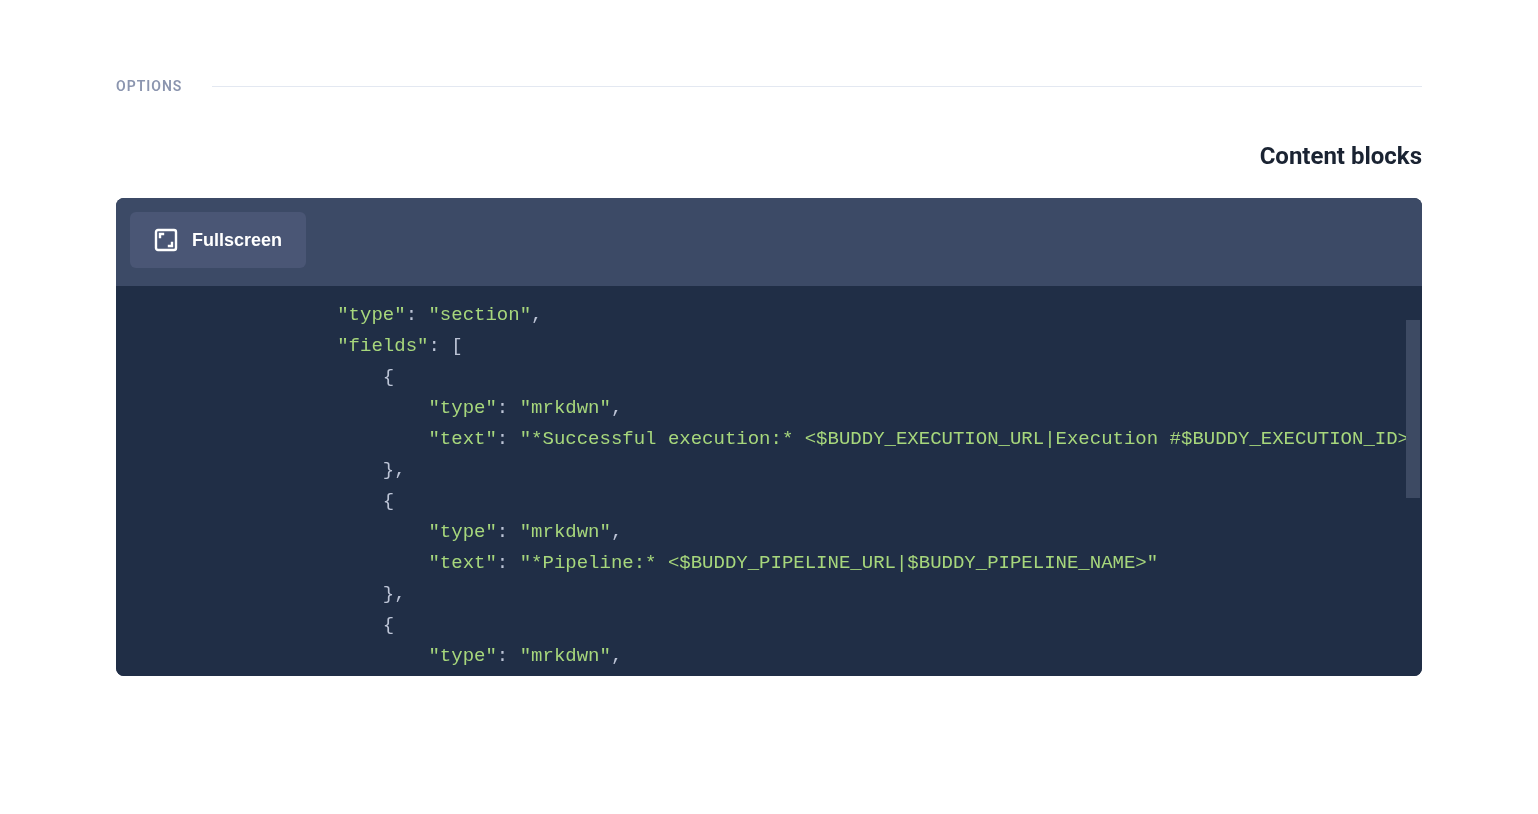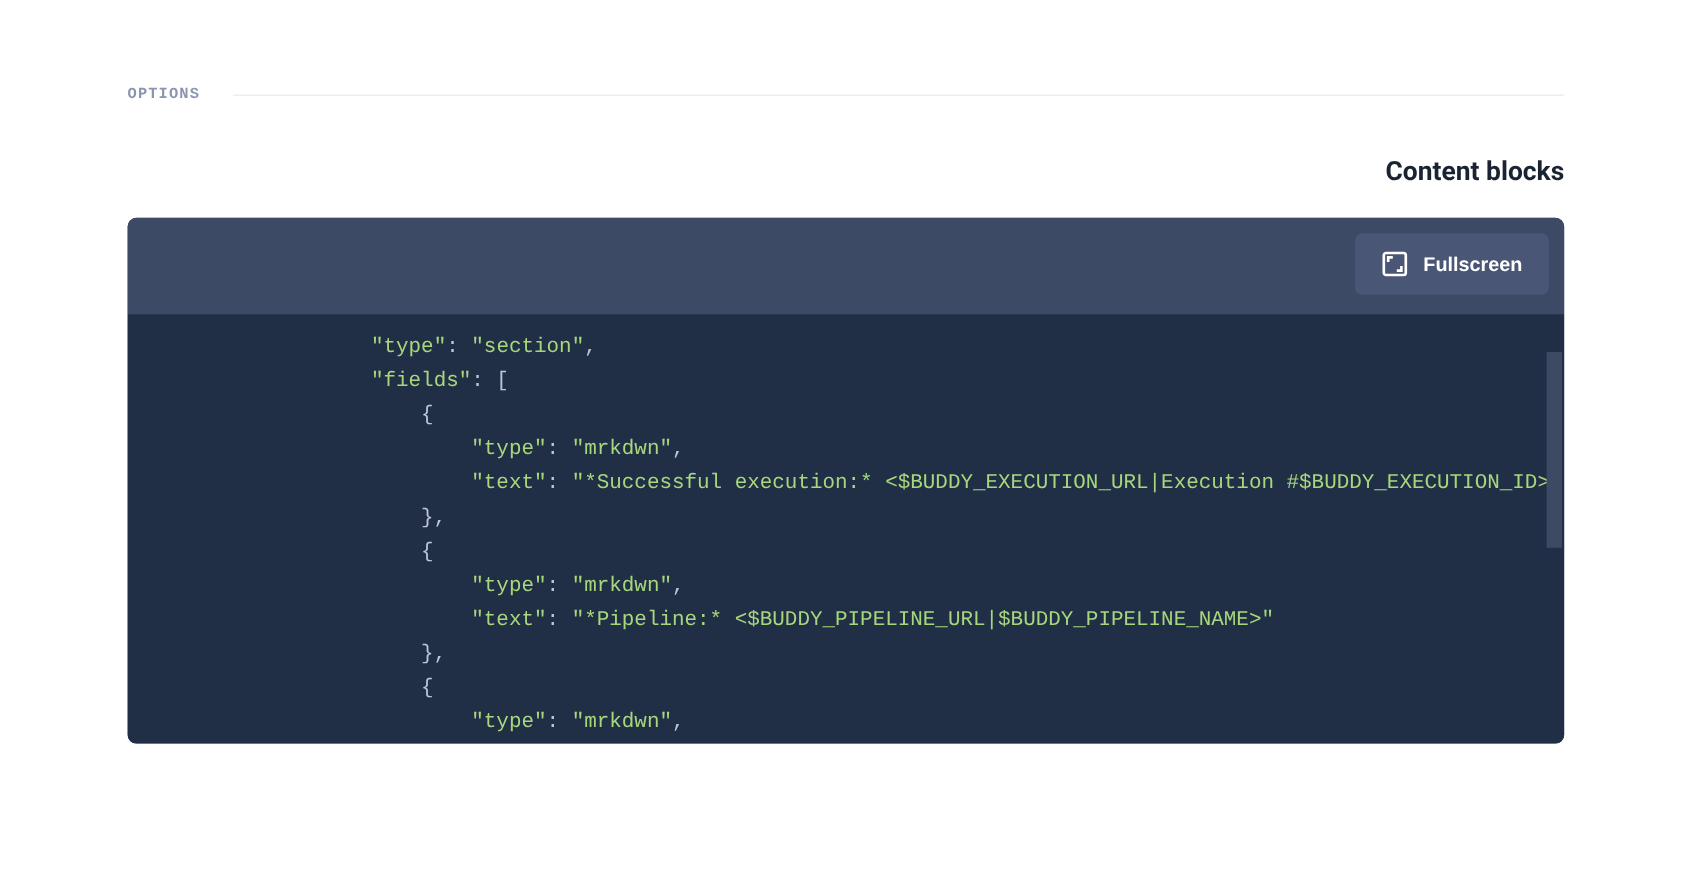--- a/index.html
+++ b/index.html
@@ -21,21 +21,20 @@
       display: flex;
       align-items: center;
       margin-bottom: 48px;
     }
     .section-label {
       color: #8b95af;
       font-size: 14px;
       font-weight: 600;
       letter-spacing: 1px;
       margin-right: 30px;
-      font-family: Liberation Mono, monospace;
     }
     .section-divider {
       flex: 1;
       height: 1px;
       background: #e3e8f1;
     }
     .section-title {
       color: #1a2332;
       font-size: 24px;
       font-weight: 700;
@@ -43,21 +42,20 @@
       text-align: right;
     }
     .code-panel {
       background: #202e46;
       border-radius: 8px;
       overflow: hidden;
     }
     .code-toolbar {
       background: #3c4a66;
       display: flex;
-      justify-content: flex-end;
       padding: 14px 14px;
       height: 88px;
       align-items: flex-start;
     }
     .fullscreen-btn {
       background: #4a5675;
       border: none;
       color: #ffffff;
       font-size: 18px;
       font-weight: 700;

